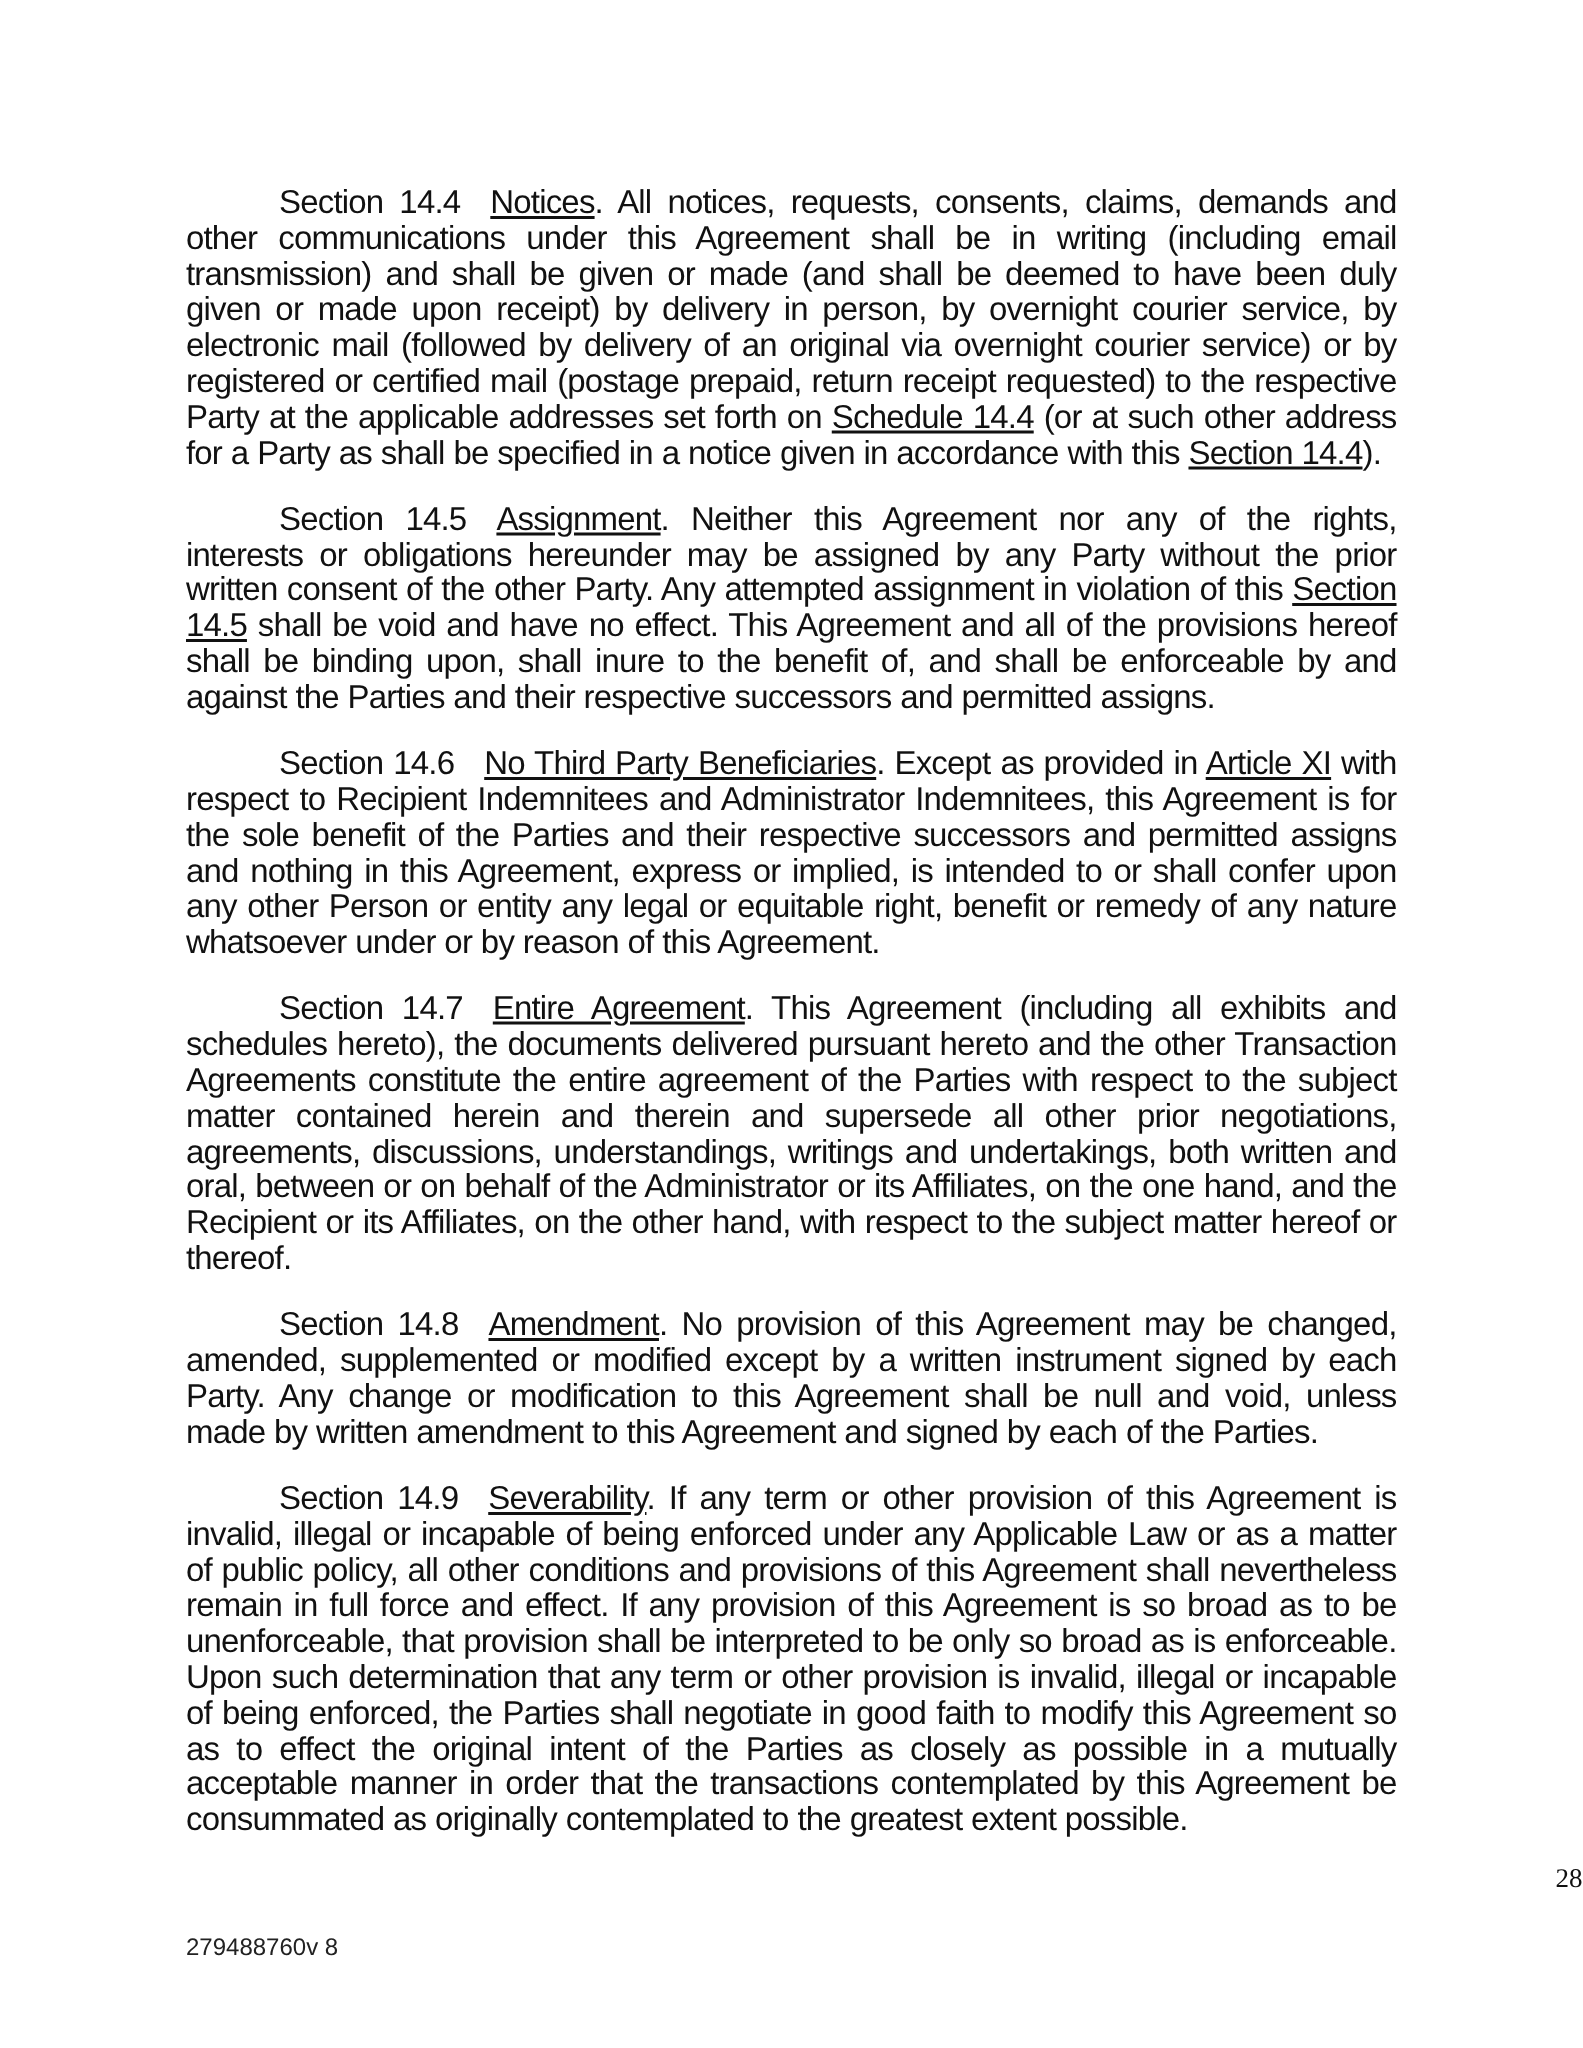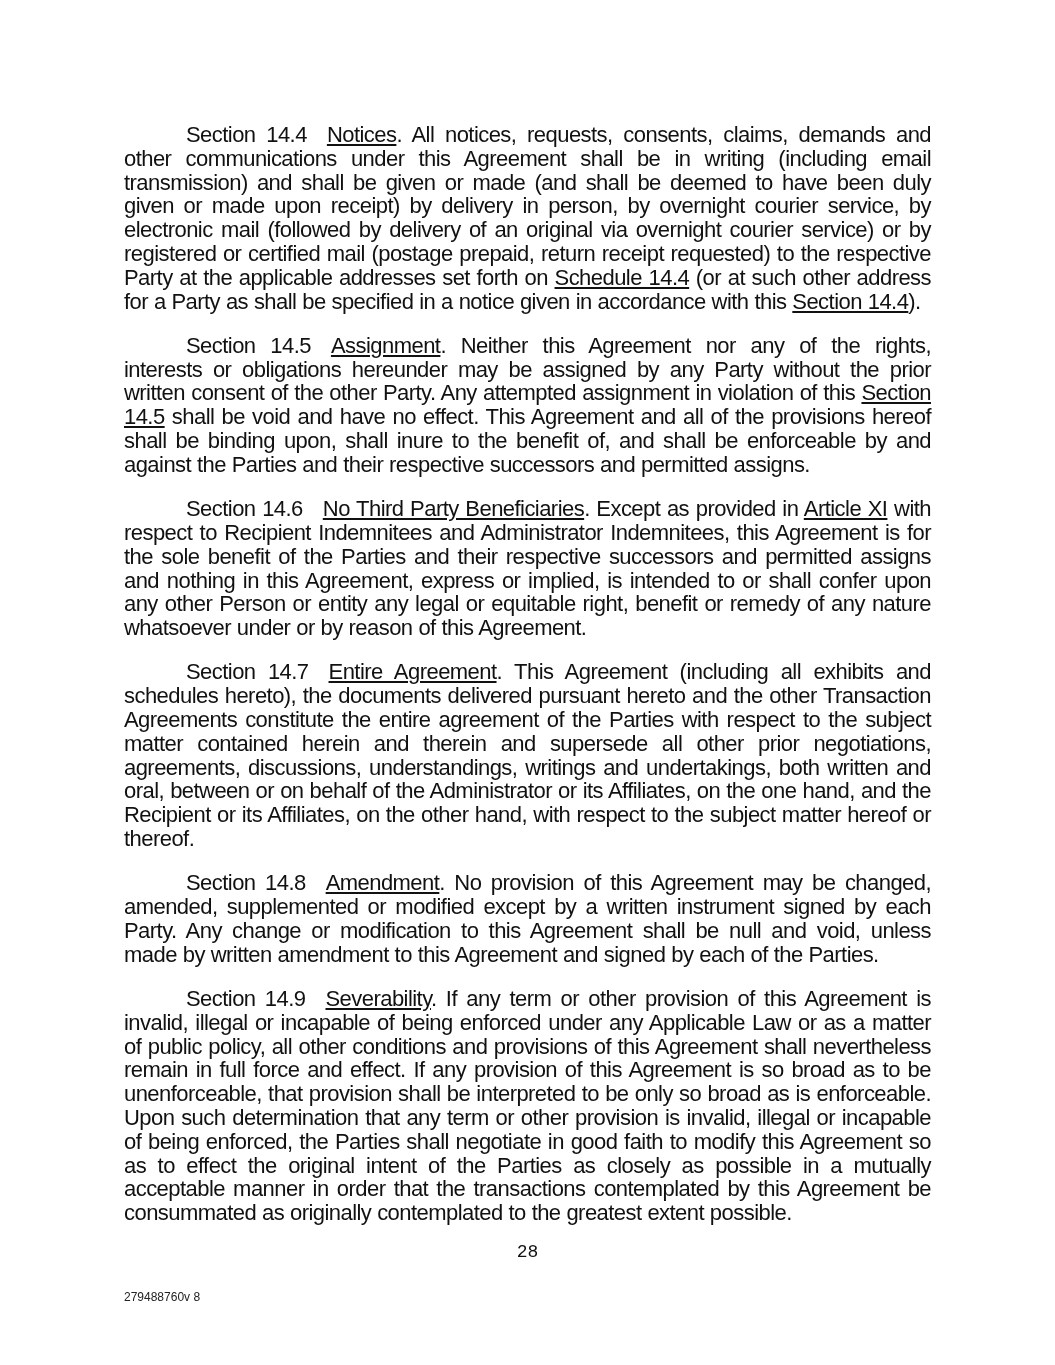--- a/index.html
+++ b/index.html
@@ -8,26 +8,26 @@
     position: absolute; left: 124px; top: 123px; width: 807px;
     font-family: "Liberation Sans", sans-serif;
     font-size: 22px; line-height: 23.8px; color: #111;
     letter-spacing: -0.55px; word-spacing: 0.3px;
   }
   .para { text-align: justify; text-indent: 62px; margin: 0 0 20.5px 0; }
   .secnum { margin-right: 0; }
   .gap { display: inline-block; width: 20px; }
   u { text-decoration: underline; text-underline-offset: 2px; }
   .page-number {
-    position: absolute; left: 0; width: 1055px; top: 1242px; text-align: center;
-    font-family: Liberation Mono, monospace; font-size: 18px; color: #111;
+    position: absolute; left: 0; width: 1055px; top: 1242px; text-align: right;
+    font-family: Liberation Serif, serif; font-size: 18px; color: #111;
   }
   .doc-id {
     position: absolute; left: 124px; top: 1290px;
-    font-family: "Liberation Sans", sans-serif; font-size: 12px; color: #222;
+    font-family: "Liberation Sans", sans-serif; font-size: 16px; color: #222;
   }
 </style>
 </head>
 <body>
 
 <div class="page" id="doc-body">
     <p class="para"><span class="secnum">Section 14.4</span><span class="gap"></span><u>Notices</u><span>.  All notices, requests, consents, claims, demands and other communications under this Agreement shall be in writing (including email transmission) and shall be given or made (and shall be deemed to have been duly given or made upon receipt) by delivery in person, by overnight courier service, by electronic mail (followed by delivery of an original via overnight courier service) or by registered or certified mail (postage prepaid, return receipt requested) to the respective Party at the applicable addresses set forth on </span><u>Schedule 14.4</u><span> (or at such other address for a Party as shall be specified in a notice given in accordance with this </span><u>Section 14.4</u><span>).</span></p>
     <p class="para"><span class="secnum">Section 14.5</span><span class="gap"></span><u>Assignment</u><span>.  Neither this Agreement nor any of the rights, interests or obligations hereunder may be assigned by any Party without the prior written consent of the other Party.  Any attempted assignment in violation of this </span><u>Section 14.5</u><span> shall be void and have no effect.  This Agreement and all of the provisions hereof shall be binding upon, shall inure to the benefit of, and shall be enforceable by and against the Parties and their respective successors and permitted assigns.</span></p>
     <p class="para"><span class="secnum">Section 14.6</span><span class="gap"></span><u>No Third Party Beneficiaries</u><span>.  Except as provided in </span><u>Article XI</u><span> with respect to Recipient Indemnitees and Administrator Indemnitees, this Agreement is for the sole benefit of the Parties and their respective successors and permitted assigns and nothing in this Agreement, express or implied, is intended to or shall confer upon any other Person or entity any legal or equitable right, benefit or remedy of any nature whatsoever under or by reason of this Agreement.</span></p>
     <p class="para"><span class="secnum">Section 14.7</span><span class="gap"></span><u>Entire Agreement</u><span>.  This Agreement (including all exhibits and schedules hereto), the documents delivered pursuant hereto and the other Transaction Agreements constitute the entire agreement of the Parties with respect to the subject matter contained herein and therein and supersede all other prior negotiations, agreements, discussions, understandings, writings and undertakings, both written and oral, between or on behalf of the Administrator or its Affiliates, on the one hand, and the Recipient or its Affiliates, on the other hand, with respect to the subject matter hereof or thereof.</span></p>

